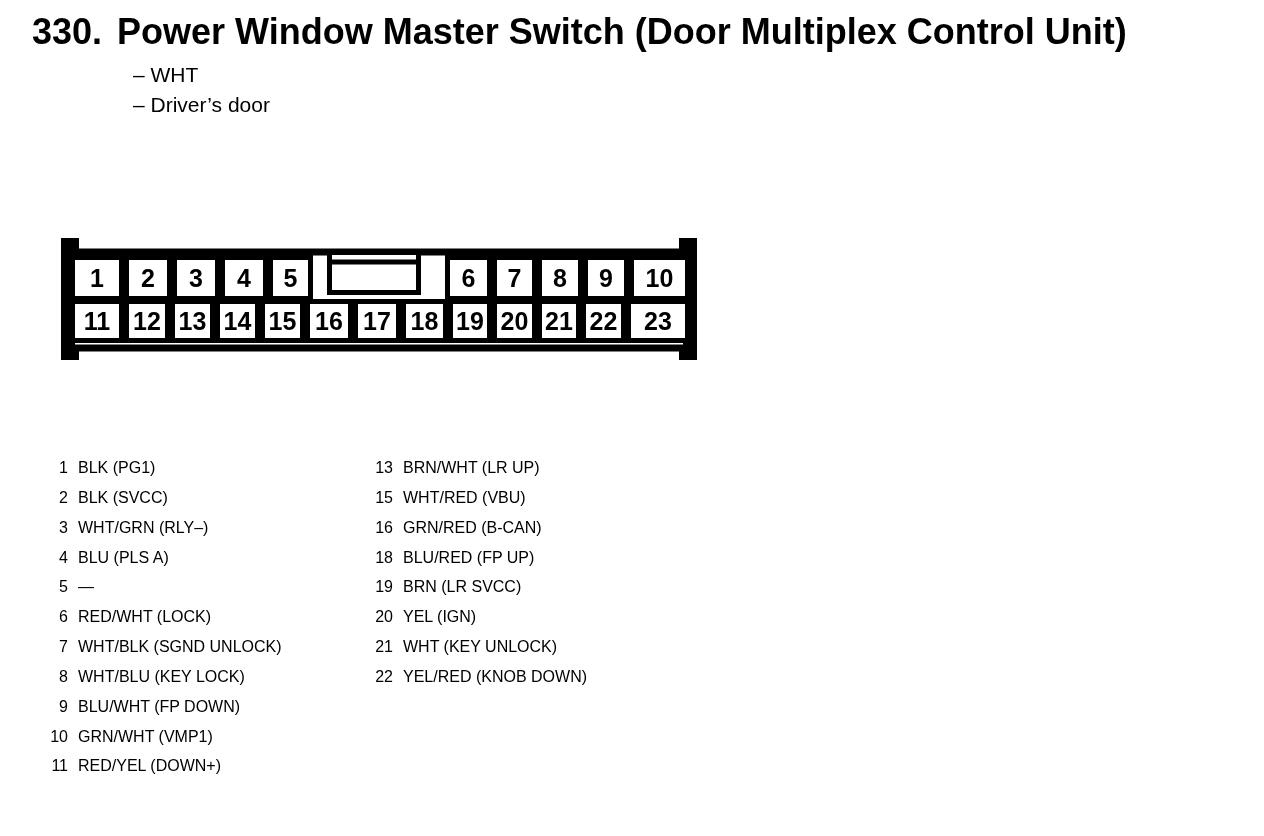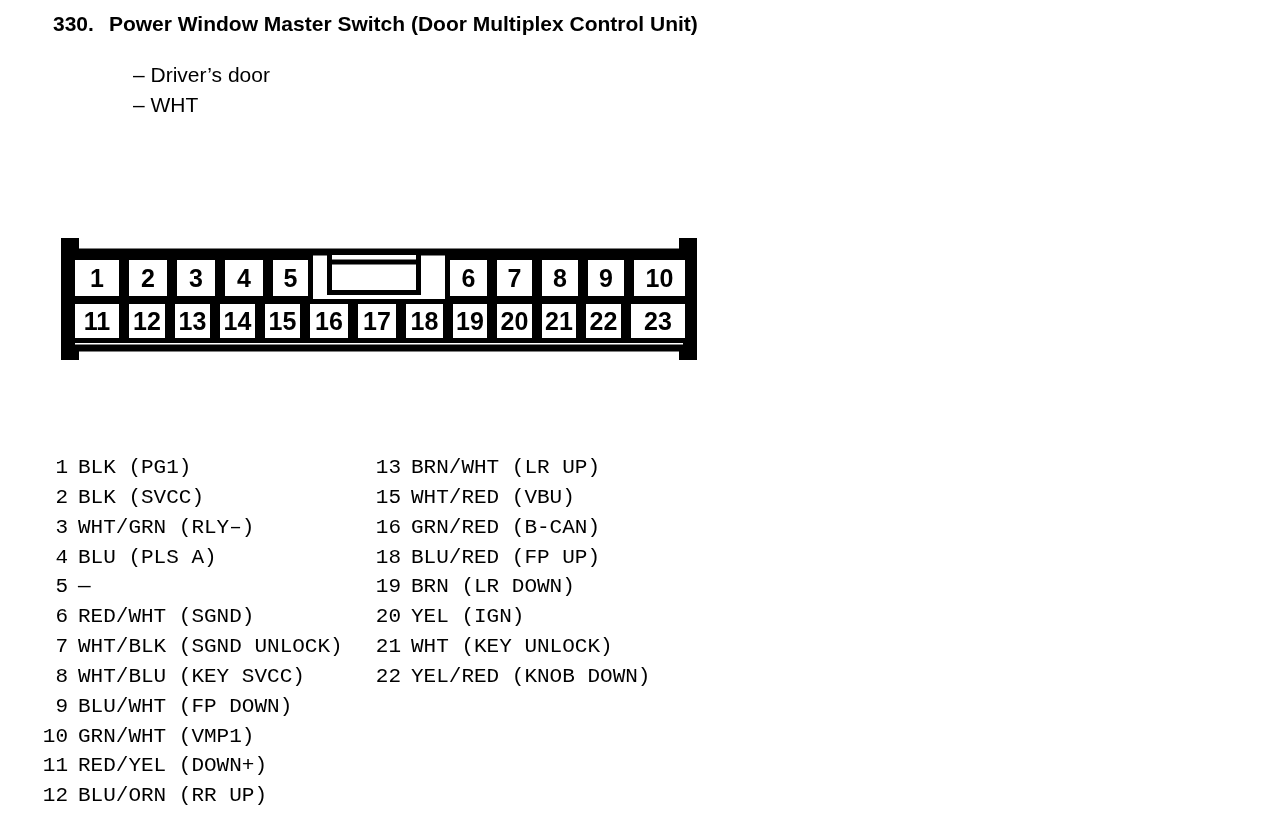--- a/index.html
+++ b/index.html
@@ -8,22 +8,22 @@
     background: #ffffff;
     color: #000000;
     font-family: "Liberation Sans", sans-serif;
     position: relative;
     overflow: hidden;
   }
   .page { position: absolute; inset: 0; background: #ffffff; }
 
   
   .title-row {
-    position: absolute; left: 53px; top: 12px;
-    font-size: 21px; font-weight: bold; line-height: 1.1;
+    position: absolute; left: 32px; top: 12px;
+    font-size: 36px; font-weight: bold; line-height: 1.1;
     white-space: nowrap;
   }
   .title-text { margin-left: 15px; }
 
   
   .notes {
     position: absolute; left: 133px; top: 60px;
     font-size: 21px; line-height: 29.5px;
     white-space: nowrap;
   }
@@ -31,42 +31,42 @@
   
   .connector {
     position: absolute; left: 60px; top: 237px;
     width: 638px; height: 124px;
   }
   .connector svg { display: block; width: 638px; height: 124px; }
 
   
   .pin-col {
     position: absolute; top: 453px;
-    font-size: 21px; line-height: 29.85px; font-family: Liberation Mono, monospace;
+    font-size: 16px; line-height: 29.85px;
   }
   .pin-col-left  { left: 38px;  }
-  .pin-col-right { left: 363px; margin-left: 8px; }
+  .pin-col-right { left: 363px; }
   .pin-row { white-space: nowrap; }
   .pin-num {
     display: inline-block; width: 30px; text-align: right;
   }
   .pin-desc { margin-left: 10px; }
 </style>
 </head>
 <body>
 
 <div class="page">
 
   <div class="title-row">
     <span class="title-num">330.</span><span class="title-text">Power Window Master Switch (Door Multiplex Control Unit)</span>
   </div>
 
   <div class="notes">
+    <div class="note">– WHT</div>
     <div class="note">– Driver’s door</div>
-    <div class="note">– WHT</div>
   </div>
 
   <div class="connector">
     <svg id="connector-svg" viewBox="0 0 638 124" xmlns="http://www.w3.org/2000/svg">
 
       <rect x="11.5" y="15" width="615" height="96" fill="#ffffff" stroke="#000000" stroke-width="7"></rect>
 
       <path d="M1,1 H19 V12 H11 V112 H19 V123 H1 Z" fill="#000000"></path>
 
       <path d="M637,1 H619 V12 H627 V112 H619 V123 H637 Z" fill="#000000"></path>
@@ -122,33 +122,32 @@
         <text x="598" y="93" text-anchor="middle" font-size="25" font-weight="bold" font-family="&quot;Liberation Sans&quot;, sans-serif" fill="#000000">23</text>
       </svg>
   </div>
 
   <div class="pin-col pin-col-left">
     <div class="pin-row"><span class="pin-num">1</span><span class="pin-desc">BLK (PG1)</span></div>
     <div class="pin-row"><span class="pin-num">2</span><span class="pin-desc">BLK (SVCC)</span></div>
     <div class="pin-row"><span class="pin-num">3</span><span class="pin-desc">WHT/GRN (RLY–)</span></div>
     <div class="pin-row"><span class="pin-num">4</span><span class="pin-desc">BLU (PLS A)</span></div>
     <div class="pin-row"><span class="pin-num">5</span><span class="pin-desc">—</span></div>
-    <div class="pin-row"><span class="pin-num">6</span><span class="pin-desc">RED/WHT (SGND)</span></div>
+    <div class="pin-row"><span class="pin-num">6</span><span class="pin-desc">RED/WHT (LOCK)</span></div>
     <div class="pin-row"><span class="pin-num">7</span><span class="pin-desc">WHT/BLK (SGND UNLOCK)</span></div>
-    <div class="pin-row"><span class="pin-num">8</span><span class="pin-desc">WHT/BLU (KEY SVCC)</span></div>
+    <div class="pin-row"><span class="pin-num">8</span><span class="pin-desc">WHT/BLU (KEY LOCK)</span></div>
     <div class="pin-row"><span class="pin-num">9</span><span class="pin-desc">BLU/WHT (FP DOWN)</span></div>
     <div class="pin-row"><span class="pin-num">10</span><span class="pin-desc">GRN/WHT (VMP1)</span></div>
     <div class="pin-row"><span class="pin-num">11</span><span class="pin-desc">RED/YEL (DOWN+)</span></div>
-    <div class="pin-row"><span class="pin-num">12</span><span class="pin-desc">BLU/ORN (RR UP)</span></div>
   </div>
 
   <div class="pin-col pin-col-right">
     <div class="pin-row"><span class="pin-num">13</span><span class="pin-desc">BRN/WHT (LR UP)</span></div>
     <div class="pin-row"><span class="pin-num">15</span><span class="pin-desc">WHT/RED (VBU)</span></div>
     <div class="pin-row"><span class="pin-num">16</span><span class="pin-desc">GRN/RED (B-CAN)</span></div>
     <div class="pin-row"><span class="pin-num">18</span><span class="pin-desc">BLU/RED (FP UP)</span></div>
-    <div class="pin-row"><span class="pin-num">19</span><span class="pin-desc">BRN (LR DOWN)</span></div>
+    <div class="pin-row"><span class="pin-num">19</span><span class="pin-desc">BRN (LR SVCC)</span></div>
     <div class="pin-row"><span class="pin-num">20</span><span class="pin-desc">YEL (IGN)</span></div>
     <div class="pin-row"><span class="pin-num">21</span><span class="pin-desc">WHT (KEY UNLOCK)</span></div>
     <div class="pin-row"><span class="pin-num">22</span><span class="pin-desc">YEL/RED (KNOB DOWN)</span></div>
   </div>
 
 </div>
 
 </body></html>

